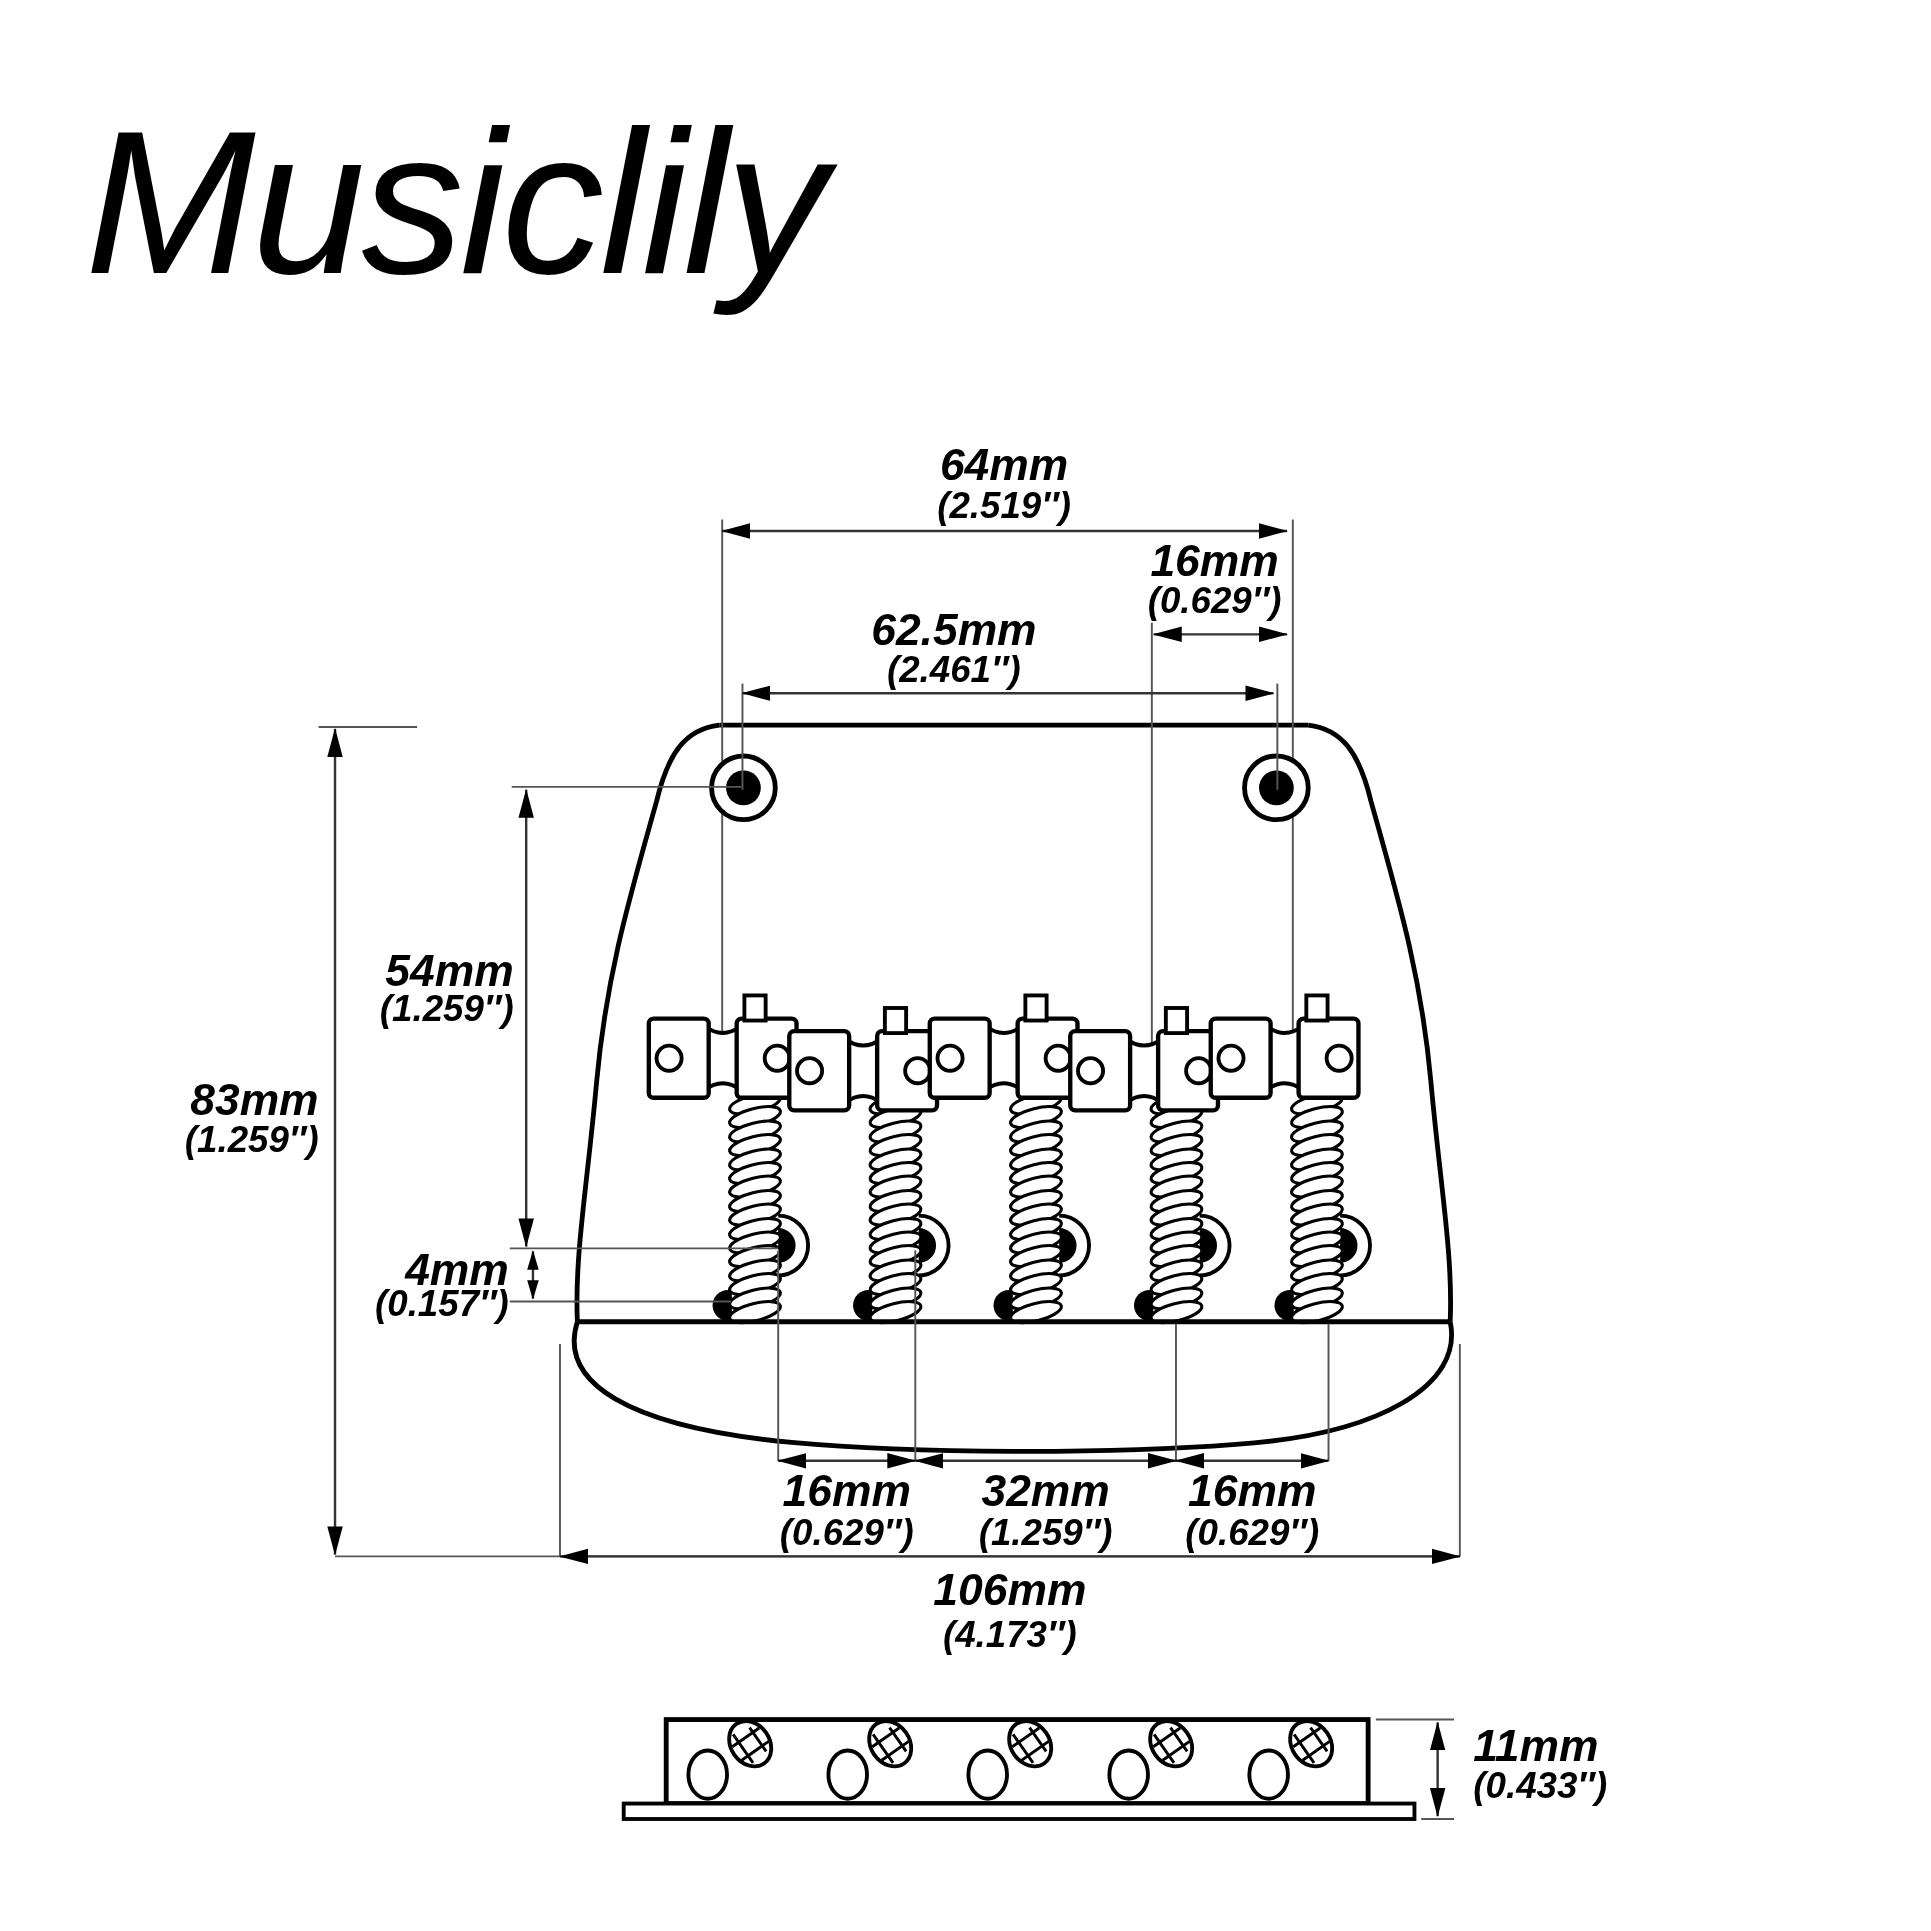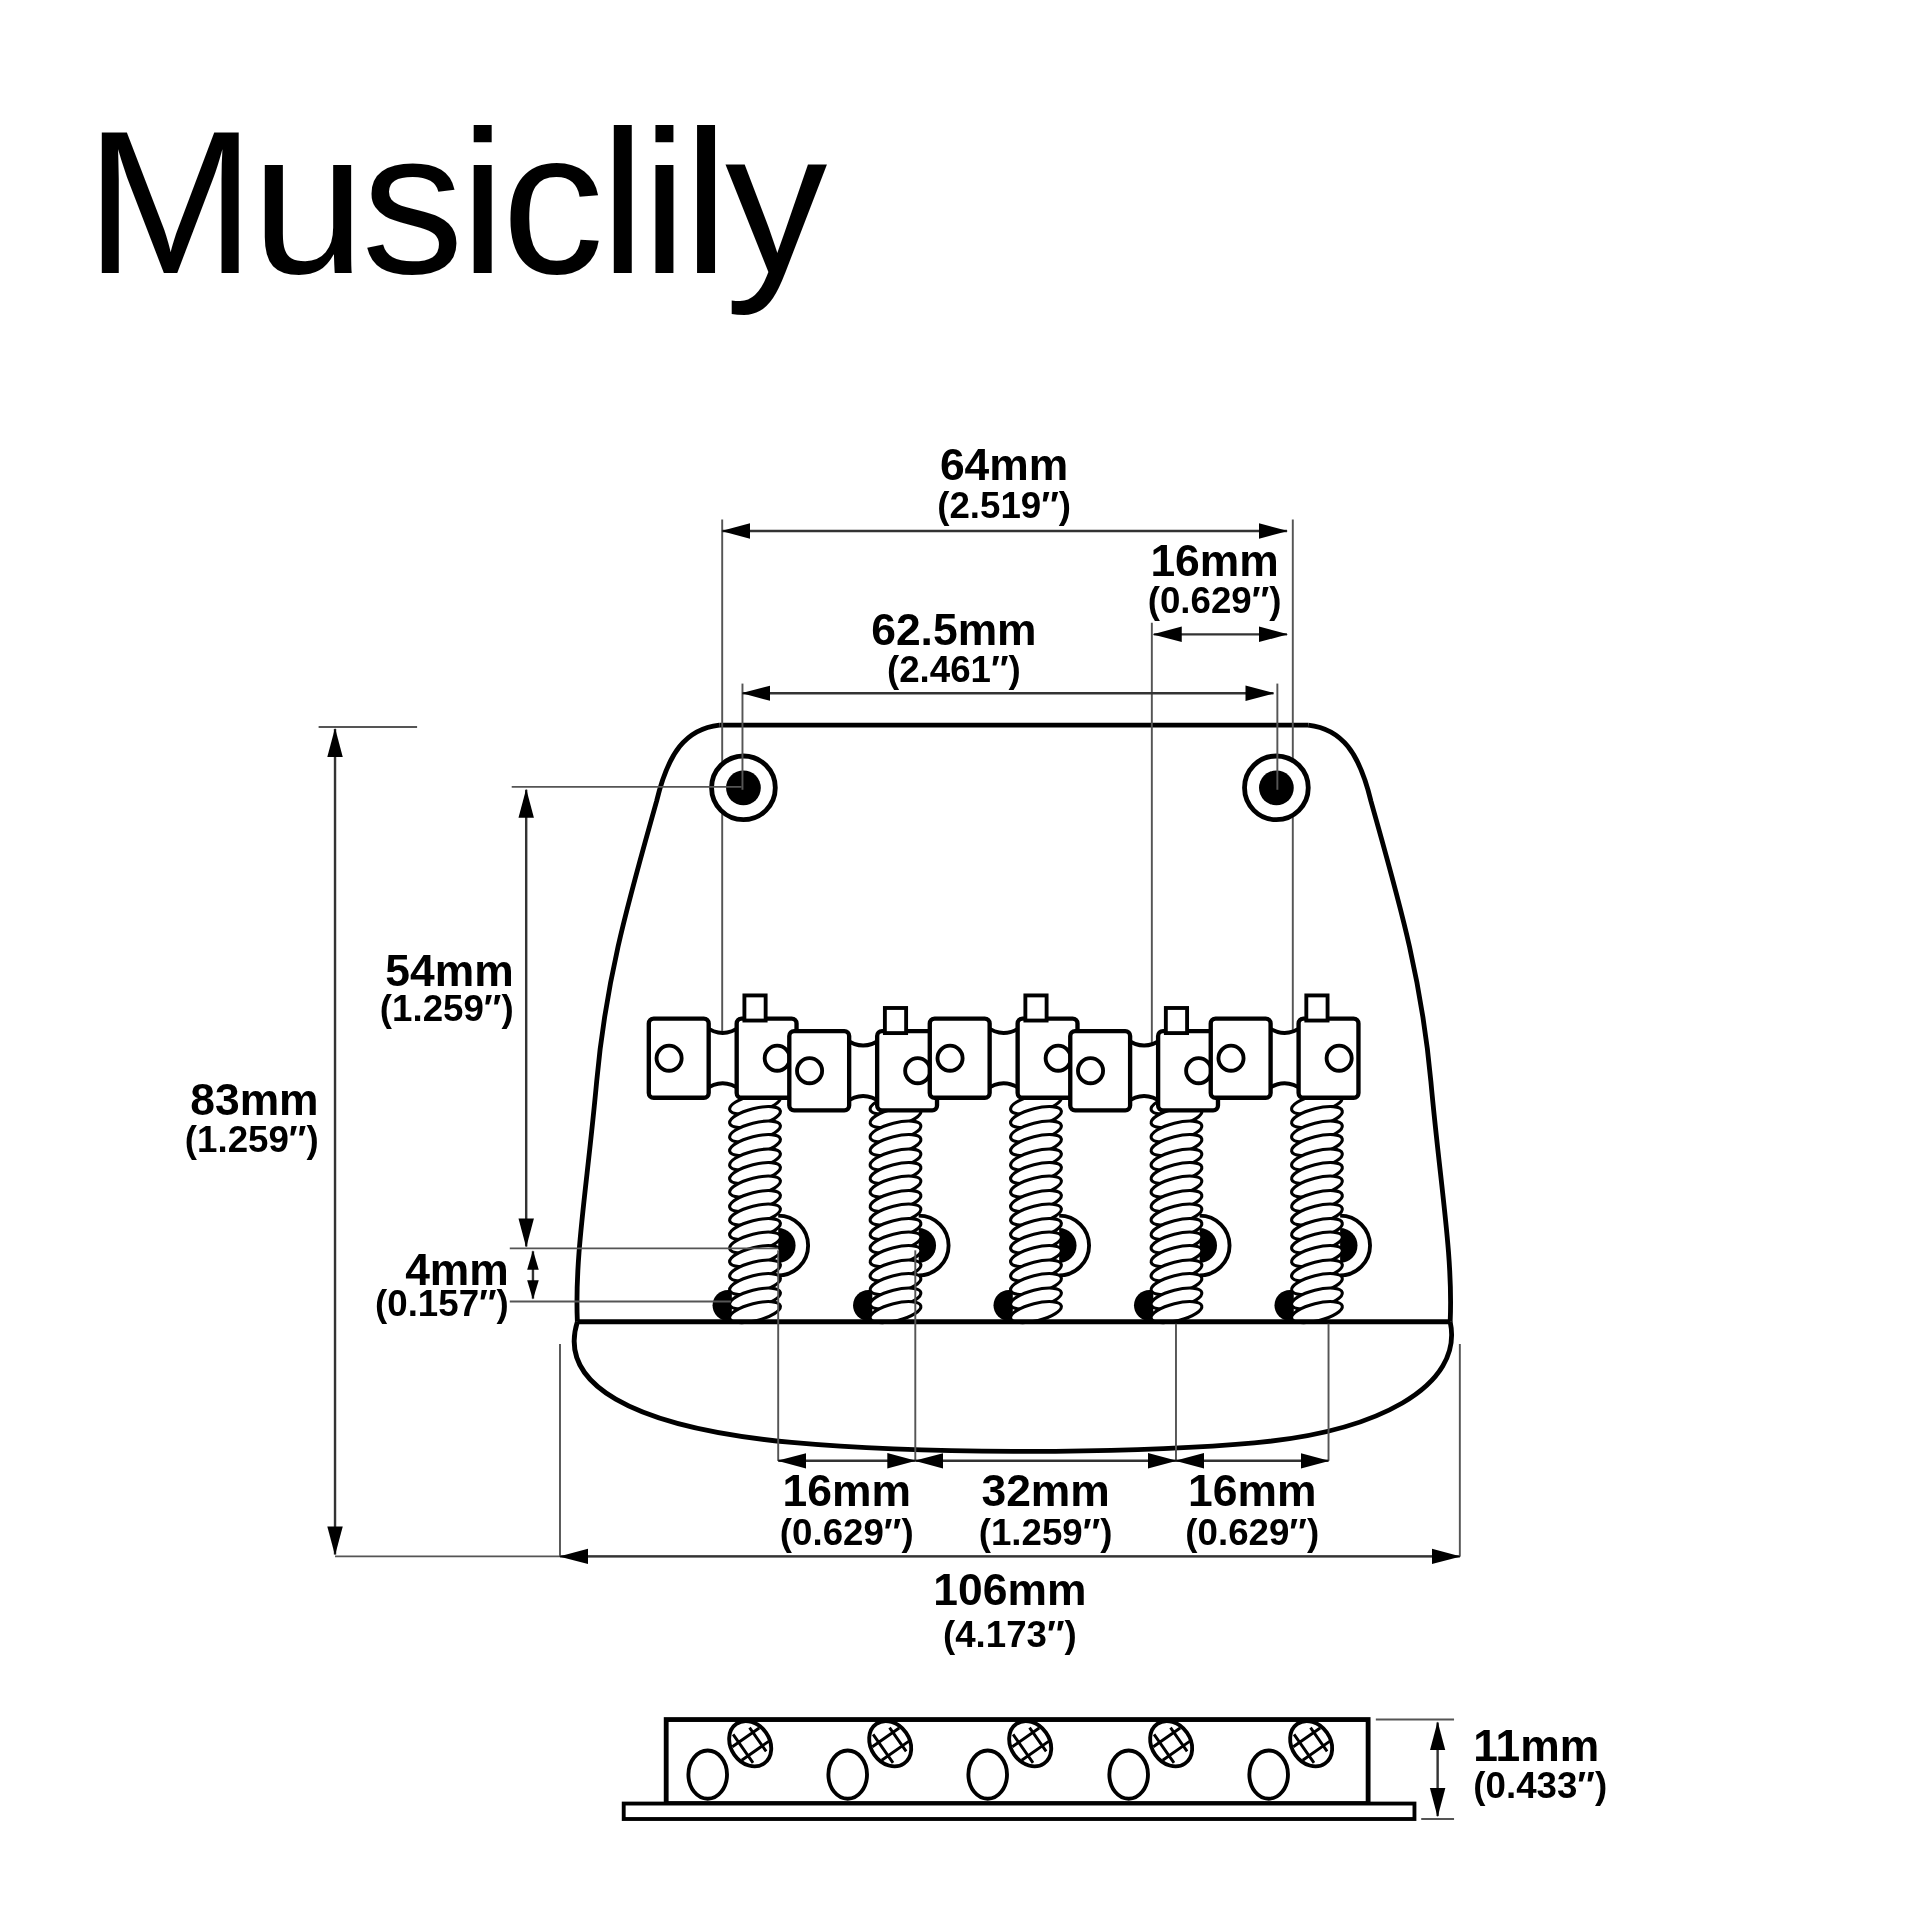--- a/index.html
+++ b/index.html
@@ -1,17 +1,17 @@
 <!DOCTYPE html>
 <html><head>
 <meta charset="utf-8">
 <title>Musiclily</title>
 <style>
   html,body{margin:0;padding:0;background:#fff;}
-  .stage{width:1931px;height:1931px;position:relative;background:#fff;overflow:hidden;}
+  .stage{width:1931px;height:1931px;position:relative;background:#fff;overflow:hidden;font-style:italic;}
   svg{display:block;}
   text{font-family:"Liberation Sans",sans-serif;fill:#000;}
   .logo{font-size:212px;font-weight:400;letter-spacing:-4px;}
   .dv{font-size:46px;font-weight:bold;}
   .di{font-size:38px;font-weight:bold;}
   .mid{text-anchor:middle;}
   .enda{text-anchor:end;}
   .o5{fill:none;stroke:#000;stroke-width:5;}
   .o5f{fill:#fff;stroke:#000;stroke-width:5;}
   .o4{fill:#fff;stroke:#000;stroke-width:4;}

